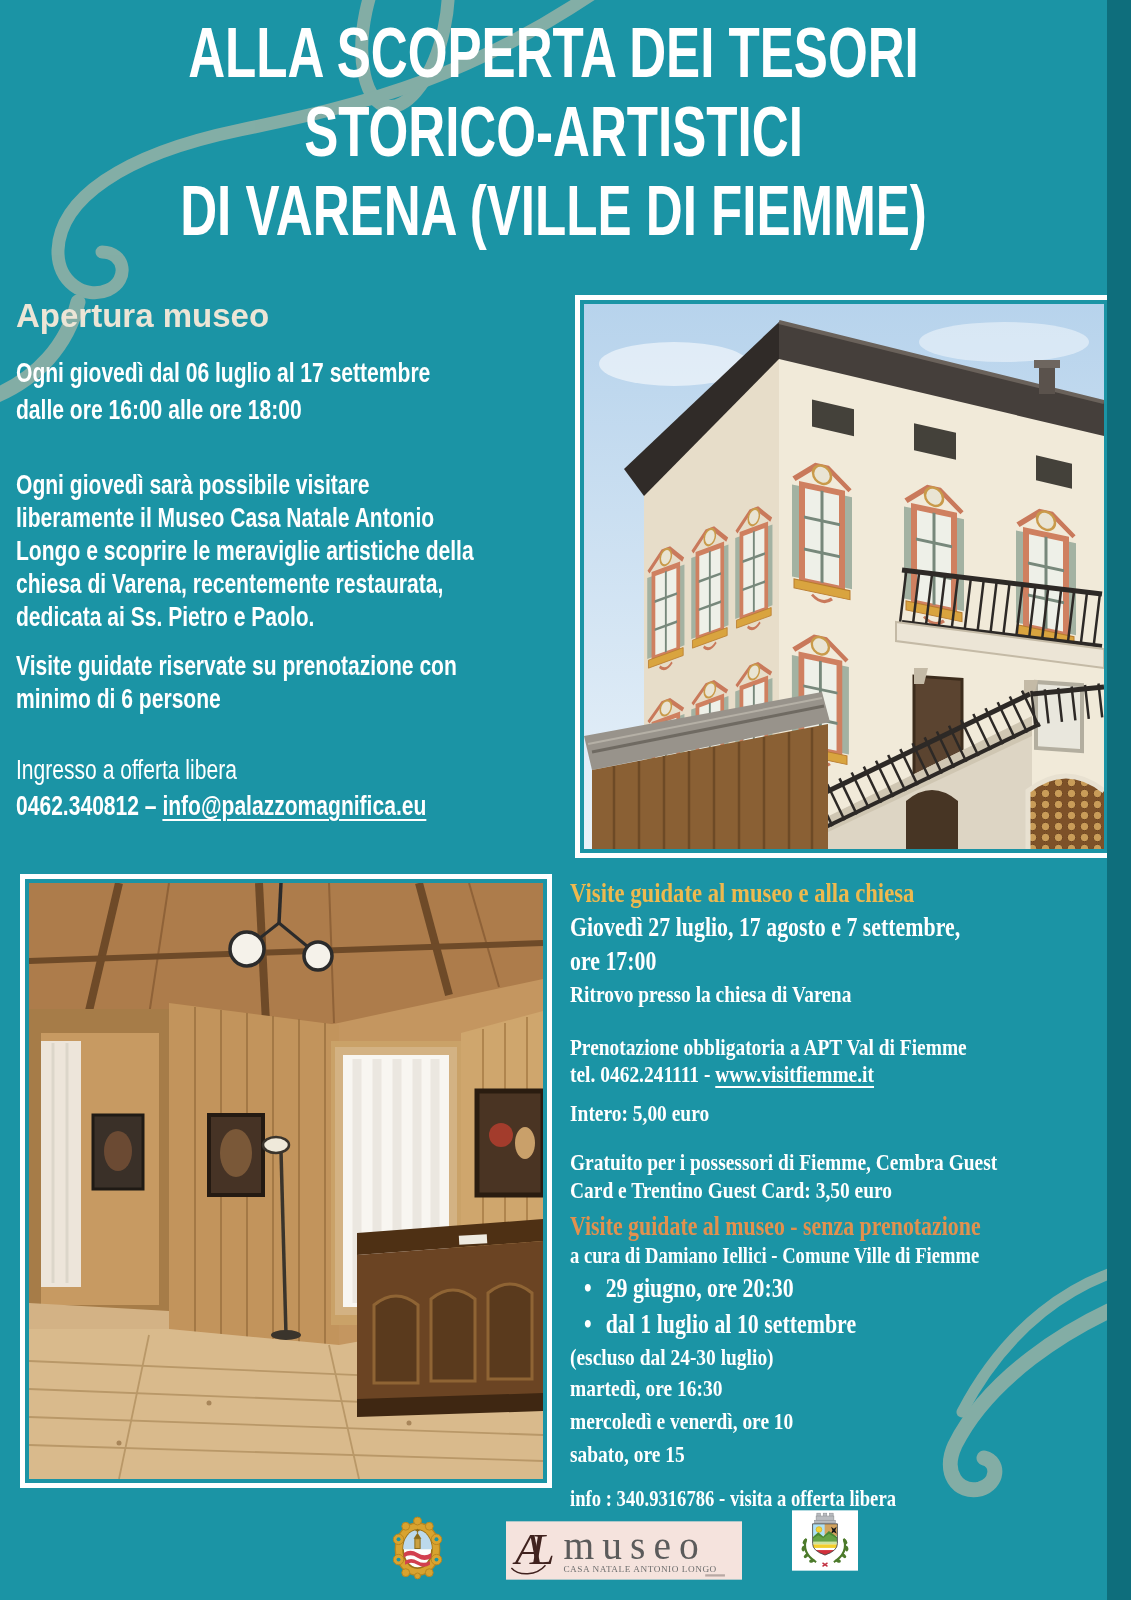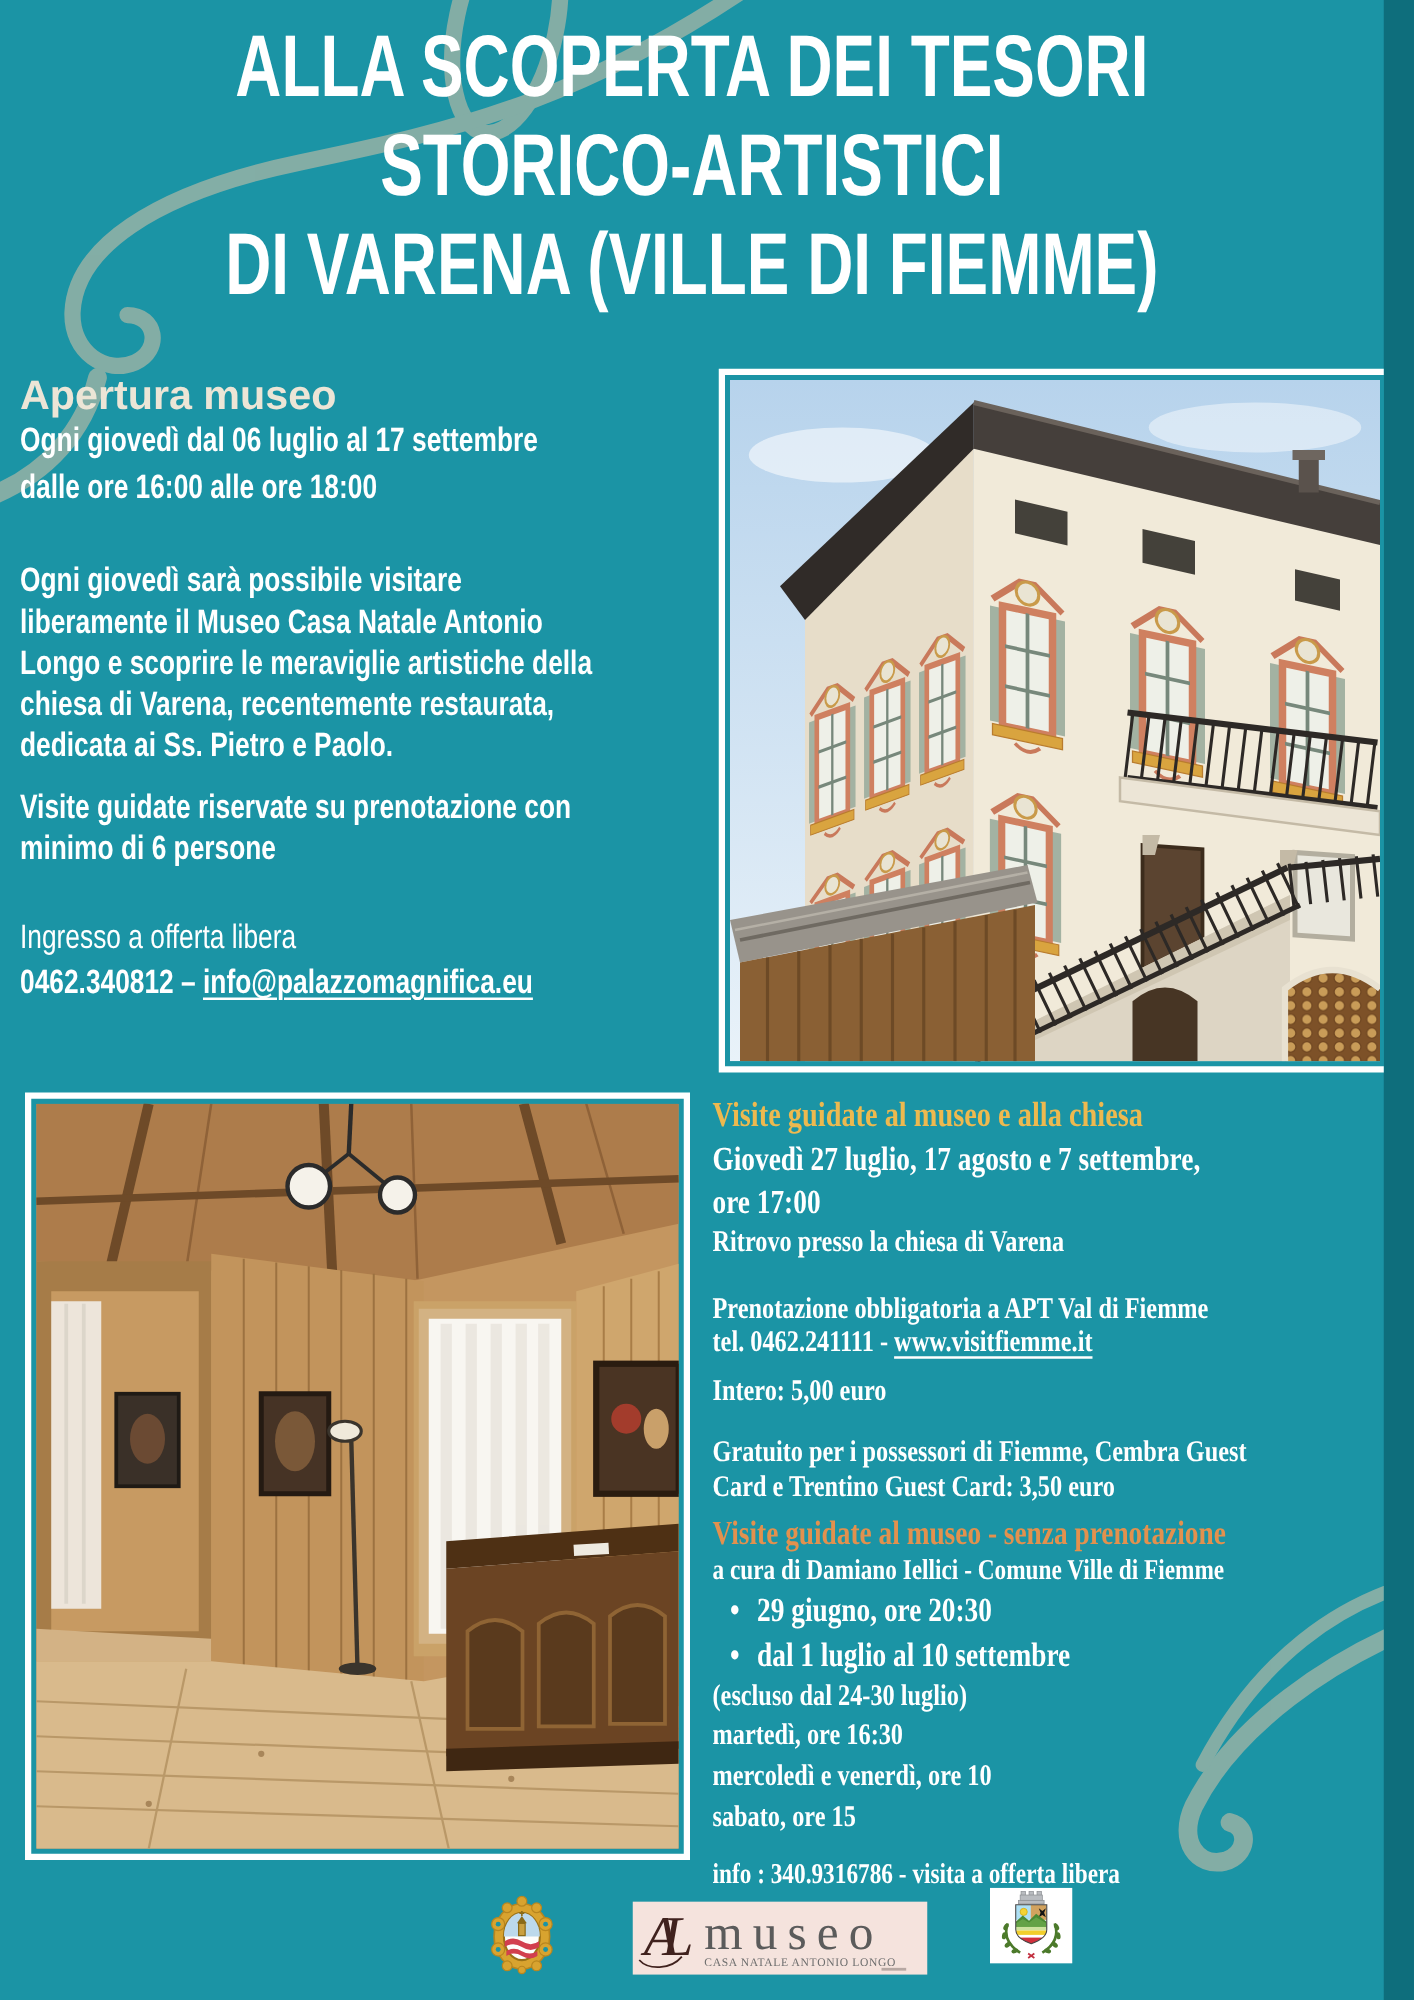--- a/index.html
+++ b/index.html
@@ -15,21 +15,21 @@
 
   
   .title-block { position:absolute; left:0; right:0; top:14px; text-align:center; }
   .title-line {
     font-size:70px; line-height:79px; font-weight:700; color:#ffffff;
     transform:scaleX(0.73); transform-origin:50% 50%; white-space:nowrap;
   }
 
   
   .left-col { position:absolute; left:16px; top:298px; width:565px; }
-  .left-heading { font-size:33px; font-weight:700; color:#ece5d6; line-height:36px; margin-bottom:0; }
+  .left-heading { font-size:33px; font-weight:700; color:#ece5d6; line-height:36px; margin-bottom:21px; }
   .condense-left { transform:scaleX(0.78); transform-origin:0 0; width:720px; }
   .condense-left p { white-space:pre-line; font-weight:700; }
   .p-hours { font-size:27px; line-height:37px; margin-bottom:40px; }
   .p-desc  { font-size:27px; line-height:33px; margin-bottom:16px; }
   .p-visits{ font-size:27px; line-height:33px; margin-bottom:36px; }
   .p-entry { font-size:27px; line-height:36px; }
   .p-entry .contact-line { font-size:27px; font-weight:700; }
   a.white-link { color:#ffffff; text-decoration:underline; text-decoration-thickness:2px; text-underline-offset:4px; font-weight:700; }
 
   

